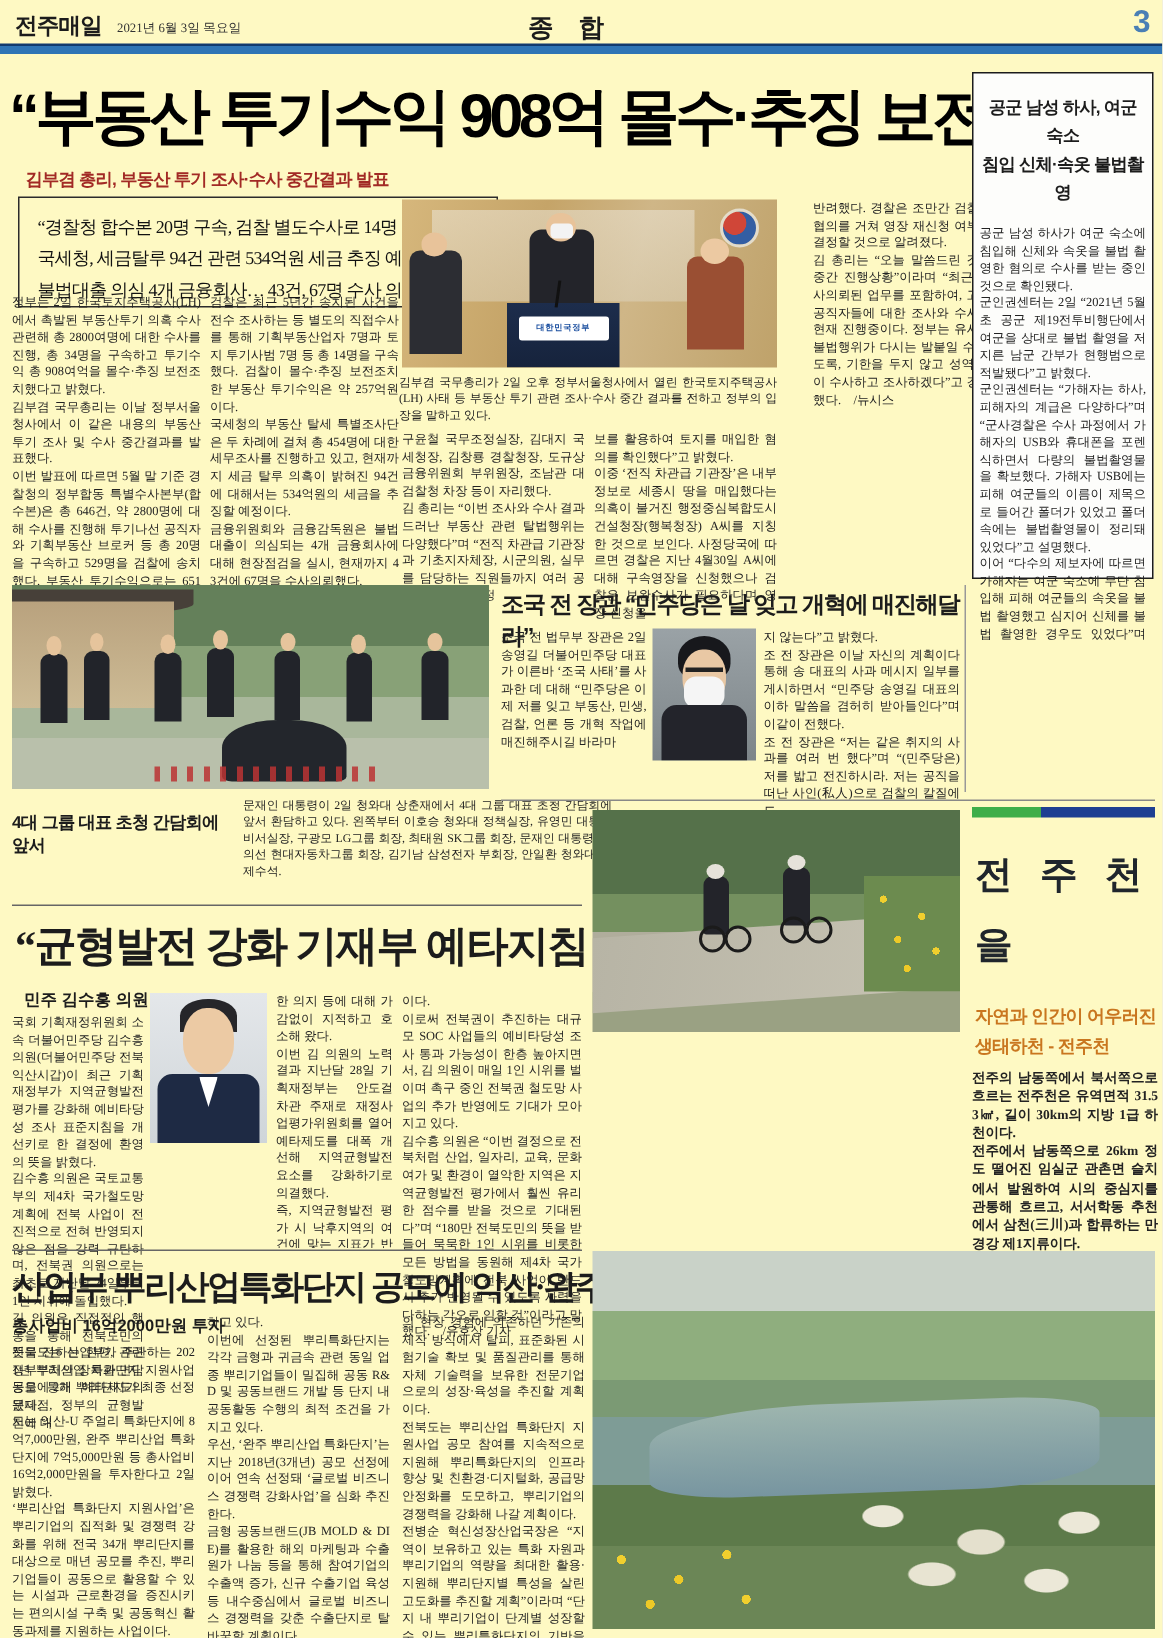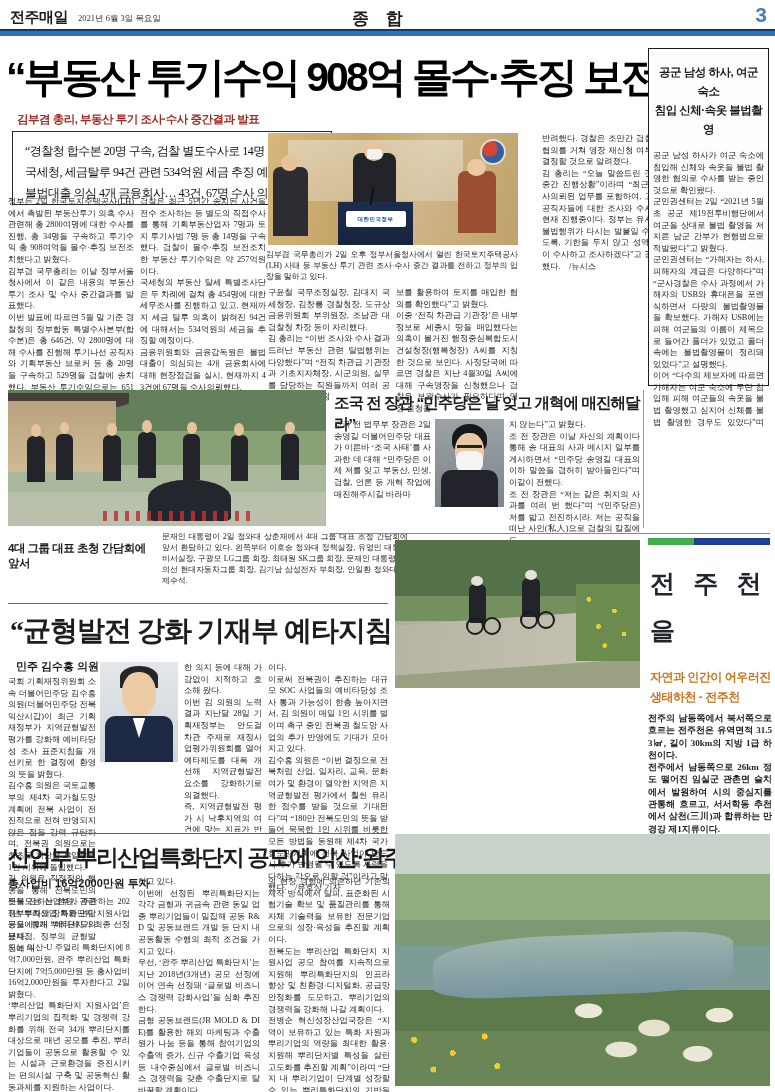--- a/index.html
+++ b/index.html
@@ -1,19 +1,19 @@
 <!DOCTYPE html>
 <html><head>
 <meta charset="utf-8">
 <style>
   * { margin:0; padding:0; box-sizing:border-box; }
   html,body { background:#e9e9e9; }
   .page {
     position:relative; width:775px; height:1092px; margin:0 auto;
-    background:#ffffff; overflow:hidden;
+    background:#fef9c3; overflow:hidden;
     font-family:"Liberation Serif", serif; color:#1c1c1c;
   }
   .abs { position:absolute; }
   
   .paper-name { font-family:"Liberation Sans",sans-serif; font-weight:bold; font-size:15px; letter-spacing:-0.5px; }
   .paper-date { font-size:8.5px; color:#333; }
   .section-label { font-family:"Liberation Sans",sans-serif; font-weight:bold; font-size:17px; letter-spacing:6px; }
   .page-number { font-family:"Liberation Sans",sans-serif; font-weight:bold; font-size:21px; color:#4a7fb5; }
   .head-rule { left:0; top:29px; width:775px; height:7px; background:linear-gradient(to bottom,#123a6e 0 1.5px,#2e74b5 1.5px 100%); }
   

